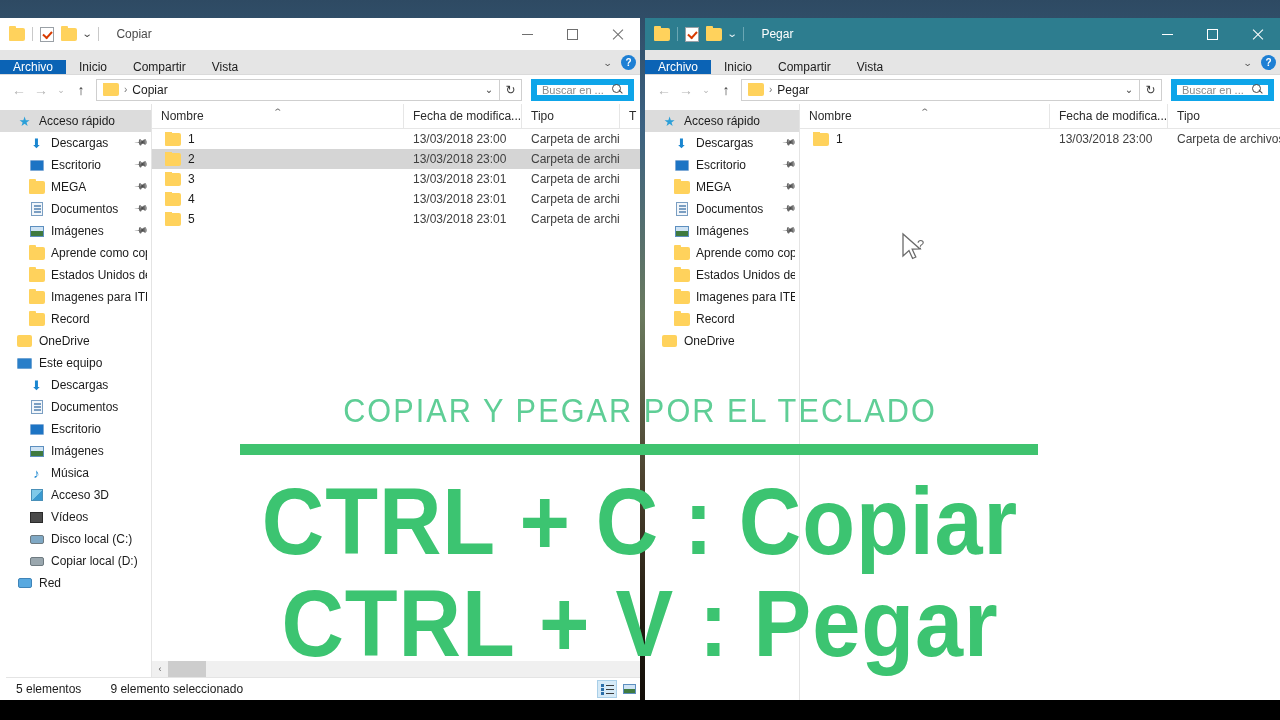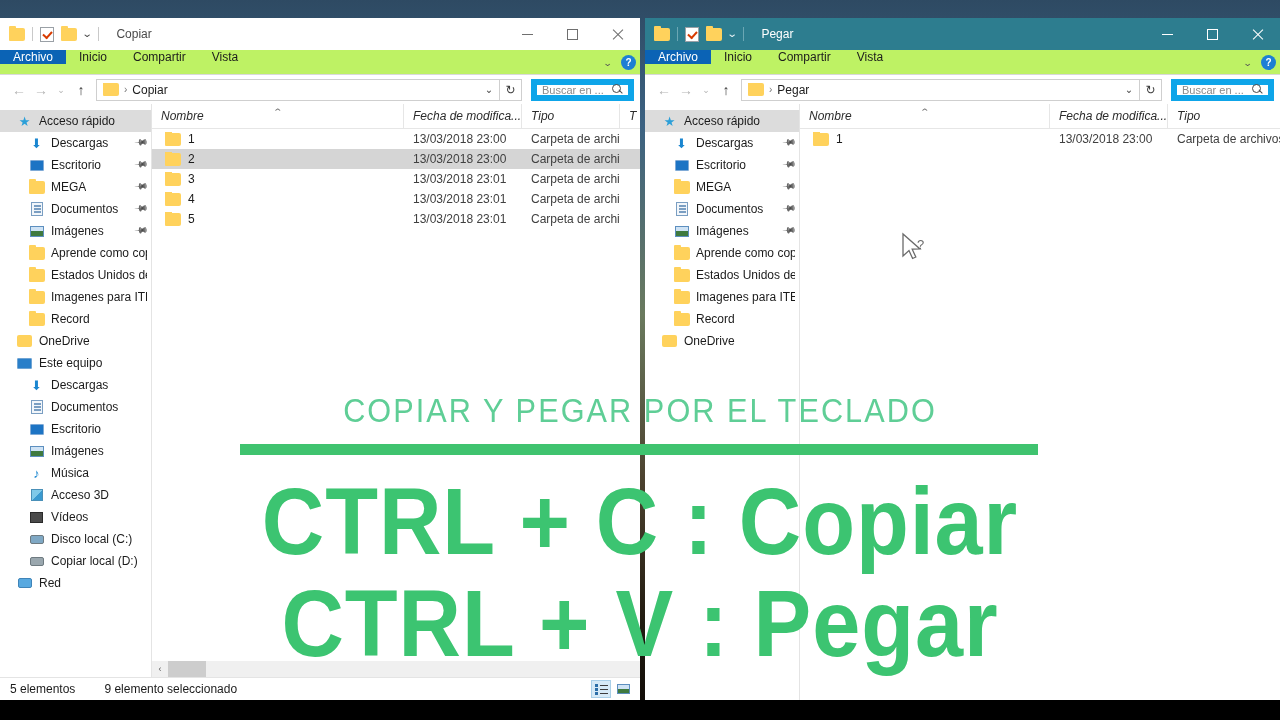--- a/index.html
+++ b/index.html
@@ -116,24 +116,24 @@
     content: ""; position: absolute; left: 0; top: 6px;
     width: 14px; height: 1px; background: currentColor;
   }
   .wbtn .cls::before { transform: rotate(45deg); }
   .wbtn .cls::after  { transform: rotate(-45deg); }
 
   
   .ribbon {
     position: relative;
     height: 25px;
-    background: #bef264;
+    background: #e5e5e5;
     border-bottom: 1px solid #dadada;
     display: flex;
-    align-items: flex-start;
+    align-items: flex-end;
     font-size: 12px;
   }
   .ribbon.active-win { border-bottom: 1px solid #d8d8d8; }
   .rtab {
     display: flex; align-items: center;
     padding: 0 13px;
     color: #1c1c1c;
     white-space: nowrap;
   }
   .rtab.file { background: #0b63b5; color: #ffffff; }
@@ -335,21 +335,20 @@
     border-bottom: 1px solid #e6e6e6;
     position: relative;
   }
   .colhead .ch {
     padding-left: 9px;
     height: 25px;
     display: flex; align-items: center;
     border-right: 1px solid #e6e6e6;
     white-space: nowrap; overflow: hidden;
     flex: none;
-    font-style: italic;
   }
   .sortcaret {
     position: absolute;
     font-size: 9px; color: #6b6b6b;
     top: 3px;
     transform: scaleX(1.4);
   }
   .filerow {
     display: flex; align-items: center;
     height: 20px;
@@ -361,21 +360,21 @@
     padding-left: 9px;
     white-space: nowrap; overflow: hidden;
     flex: none;
     display: flex; align-items: center;
   }
   .filerow .cell.name { gap: 7px; padding-left: 13px; }
   .filerow .cell.dim { color: #404040; }
 
   
   .statusbar {
-    position: absolute; left: 0; bottom: 0;
+    position: absolute; left: 6px; bottom: 0;
     width: 100%;
     height: 23px;
     background: #ffffff;
     border-top: 1px solid #e4e4e4;
     display: flex; align-items: center;
     font-size: 12px; color: #1b1b1b;
   }
   .st-seg { padding-left: 10px; white-space: nowrap; }
   .st-seg.second { margin-left: 19px; }
   .viewbtns {

